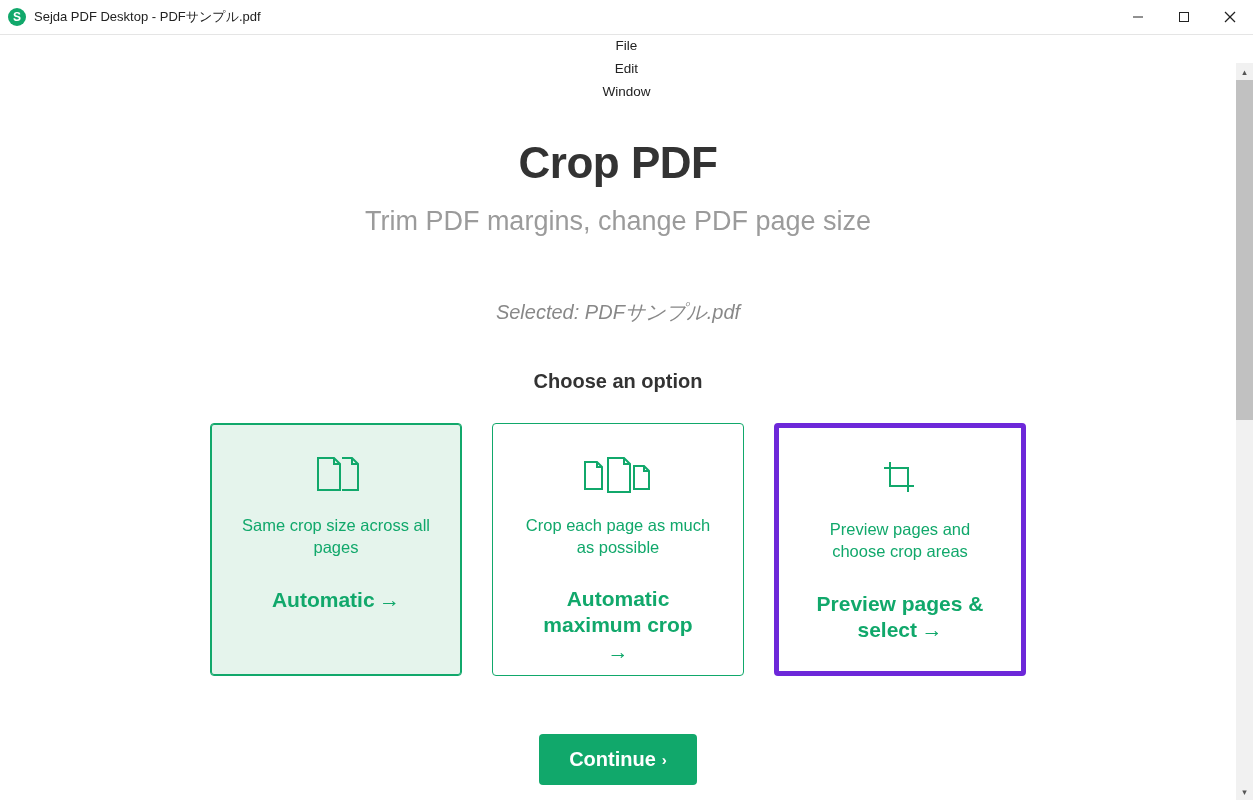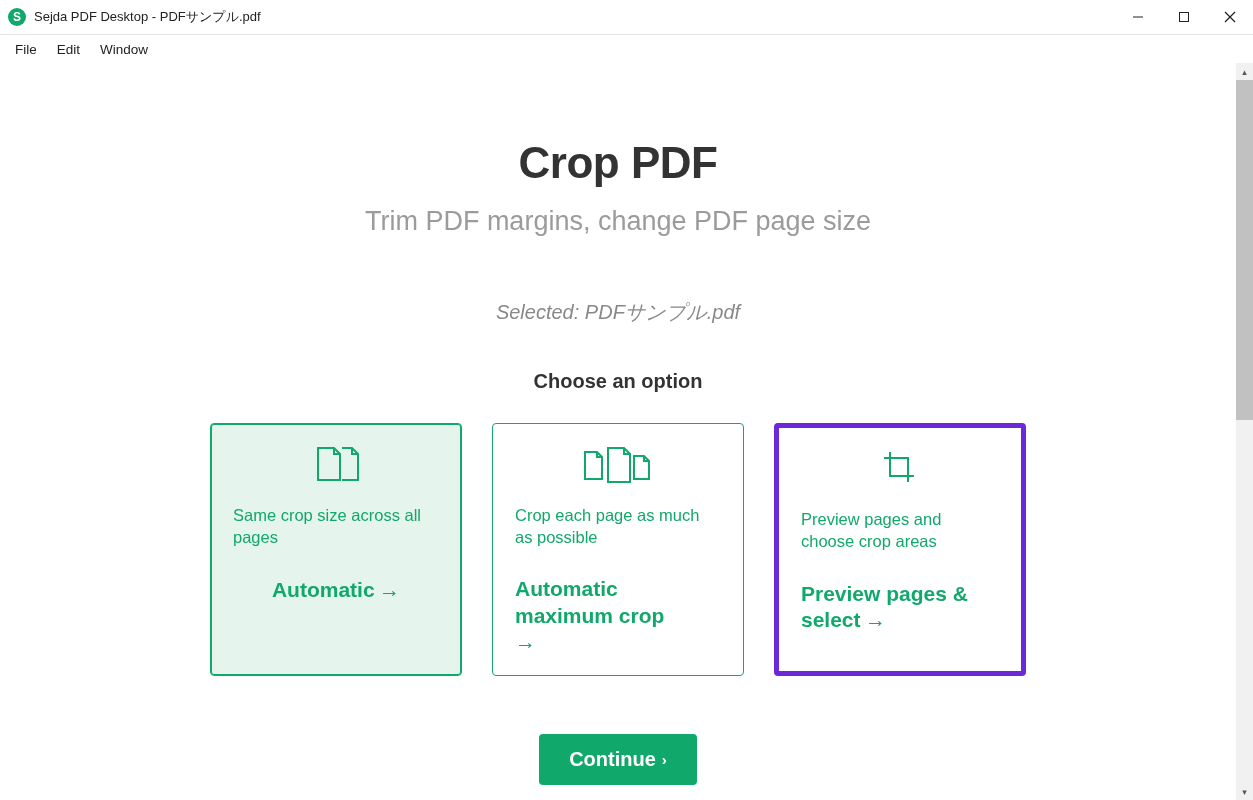--- a/index.html
+++ b/index.html
@@ -36,20 +36,21 @@
   .win-btn svg { width: 12px; height: 12px; }
 
   
   .menubar {
     height: 28px;
     display: flex; align-items: center;
     padding: 0 6px;
     gap: 2px;
     font-size: 13.5px;
     color: #222;
+    flex-direction: column;
   }
   .menubar .menu-item { padding: 3px 9px; }
 
   
   .viewport {
     position: relative;
     height: calc(800px - 35px - 28px);
     width: 100%;
   }
   .scroll-track {
@@ -110,22 +111,22 @@
     margin-top: 30px;
   }
   .option-card {
     width: 252px;
     height: 253px;
     border: 1px solid #11a86b;
     border-radius: 4px;
     display: flex;
     flex-direction: column;
     align-items: center;
-    padding: 20px 22px 20px 22px;
-    text-align: left;
+    padding: 30px 22px 20px 22px;
+    text-align: center;
   }
   .option-card.selected {
     background: #e5f4ec;
     box-shadow: inset 0 0 0 1px #11a86b;
   }
   .option-card.highlighted {
     border: 5px solid #6d28d9;
   }
   .option-icon {
     height: 40px;

